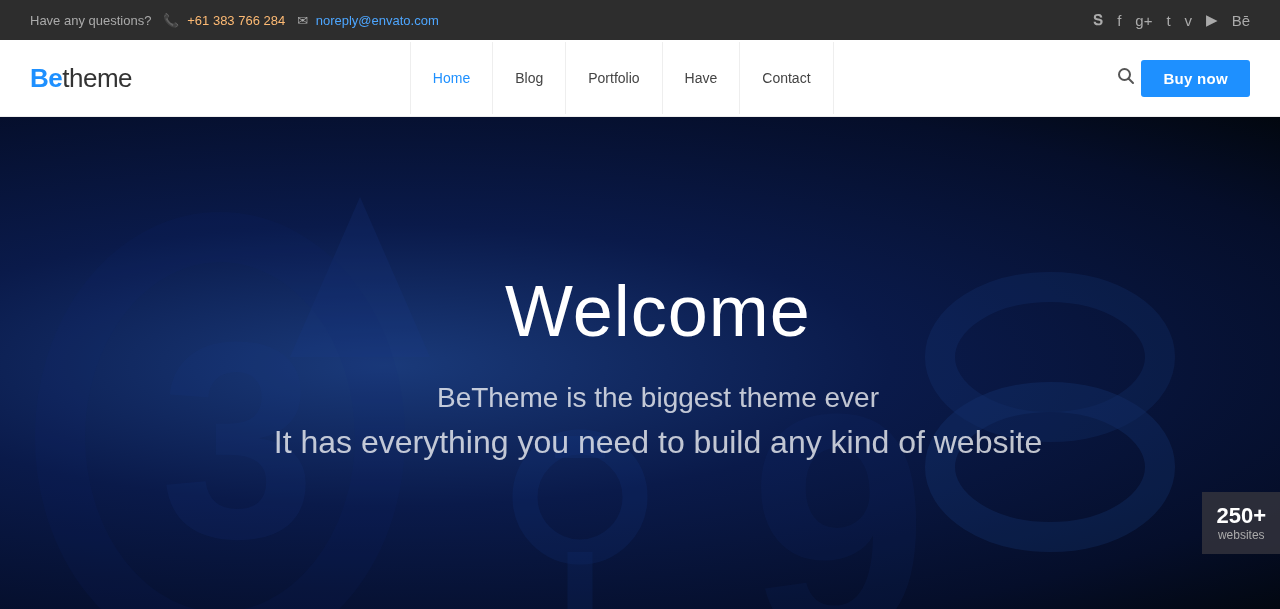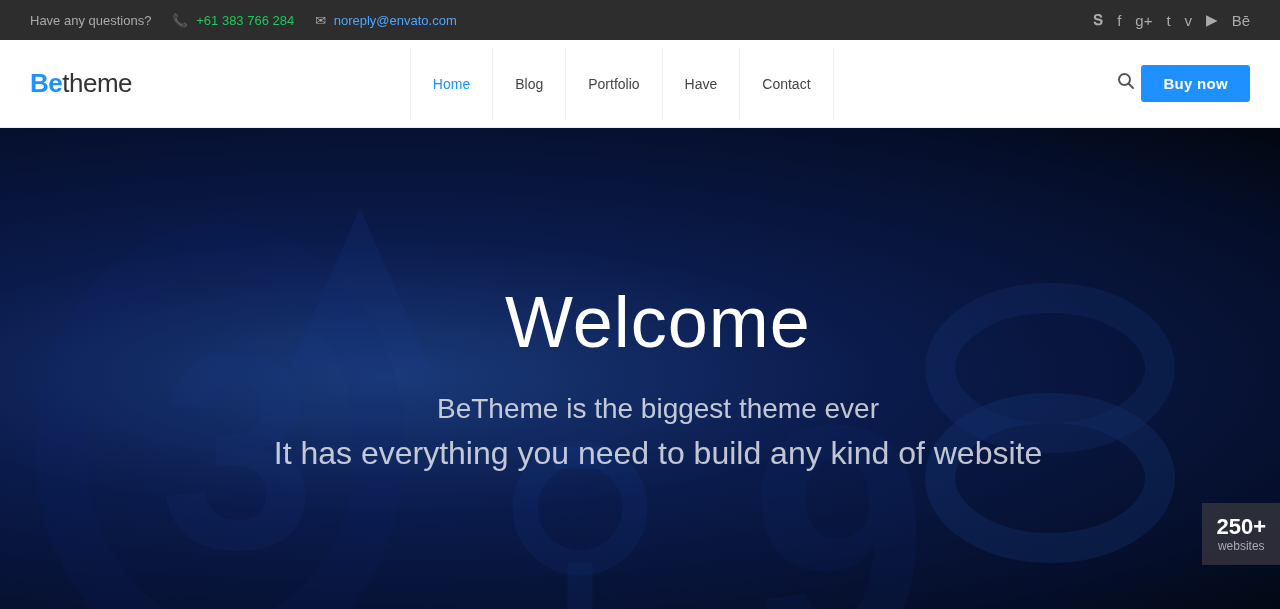--- a/index.html
+++ b/index.html
@@ -12,24 +12,24 @@
       font-size: 13px;
       padding: 0 30px;
       height: 40px;
       display: flex;
       align-items: center;
       justify-content: space-between;
     }
     .top-bar-left {
       display: flex;
       align-items: flex-end;
-      gap: 21px;
+      gap: 12px;
     }
     .top-bar-left a {
-      color: #22c55e;
+      color: #fdba74;
       text-decoration: none;
     }
     .top-bar-left .phone-icon, .top-bar-left .email-icon {
       margin-right: 4px;
       color: #aaa;
     }
     .top-bar-right {
       display: flex;
       align-items: center;
       gap: 14px;
@@ -37,21 +37,21 @@
     .top-bar-right .social-icon {
       color: #aaa;
       font-size: 15px;
       cursor: pointer;
       text-decoration: none;
     }
 
     
     .navbar {
       background: #fff;
-      height: 88px;
+      height: 77px;
       display: flex;
       align-items: center;
       justify-content: space-between;
       padding: 0 30px;
       border-bottom: 1px solid #eee;
     }
     .logo {
       display: flex;
       align-items: baseline;
       font-size: 26px;

